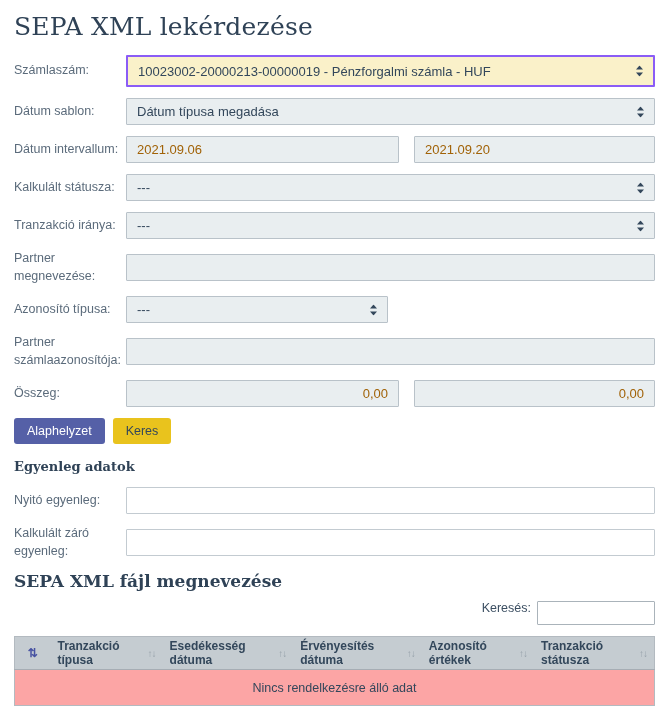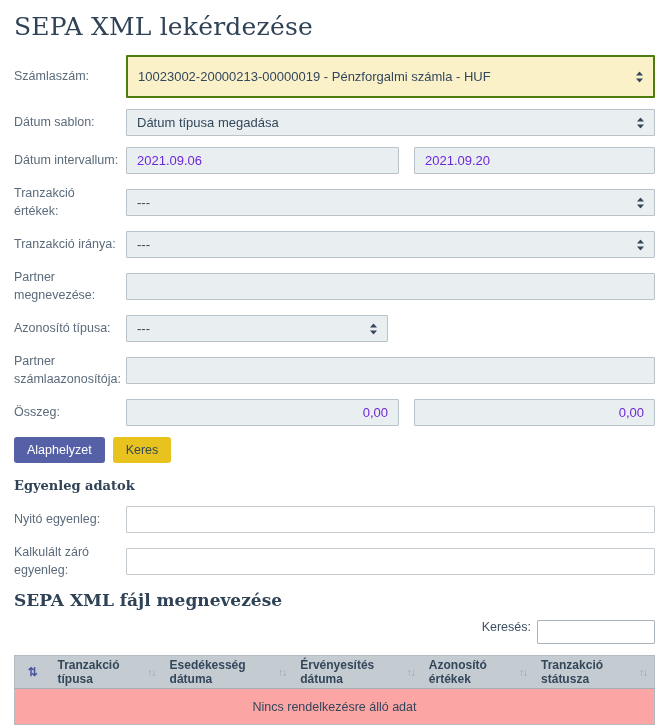--- a/index.html
+++ b/index.html
@@ -48,32 +48,32 @@
     padding: 0 10px;
   }
   .select-box { padding-right: 26px; cursor: pointer; }
   .select-box .caret {
     position: absolute; right: 9px; top: 50%;
     transform: translateY(-50%);
     display: inline-flex;
   }
   .select-box.highlight {
     background: #faf1c9;
-    border: 2px solid #4d7c0f;
-    height: 43px;
+    border: 2px solid #8b5cf6;
+    height: 32px;
   }
 
   input.text-input {
     height: 27px; width: 100%;
     border: 1px solid #b9c2c9;
     background: #e9eef0;
     border-radius: 1px;
     font-family: "Liberation Sans", sans-serif;
     font-size: 13px;
-    color: #6d28d9;
+    color: #a16207;
     padding: 0 10px;
     outline: none;
   }
   input.white-bg { background: #ffffff; border-color: #c3cbd1; }
   input.amount { text-align: right; }
 
   .two-col { display: grid; grid-template-columns: 273px 1fr; gap: 15px; }
   .narrow { width: 262px; }
 
   .button-row { display: flex; gap: 8px; margin: 4px 0 15px 0; }
@@ -181,21 +181,21 @@
 
   <div class="form-row">
     <span class="field-label">Dátum intervallum:</span>
     <div class="two-col">
       <input class="text-input" type="text" value="2021.09.06" style="">
       <input class="text-input" type="text" value="2021.09.20" style="">
     </div>
   </div>
 
   <div class="form-row">
-    <span class="field-label">Tranzakció értékek:</span>
+    <span class="field-label">Kalkulált státusza:</span>
     <div class="control select-box">
       <span>---</span>
       <span class="caret">
         <svg width="9" height="11" viewBox="0 0 9 11">
             <path d="M4.5 0 L8 4 H1 Z" fill="#33475b"></path>
             <path d="M4.5 11 L1 7 H8 Z" fill="#33475b"></path>
           </svg>
       </span>
     </div>
   </div>

